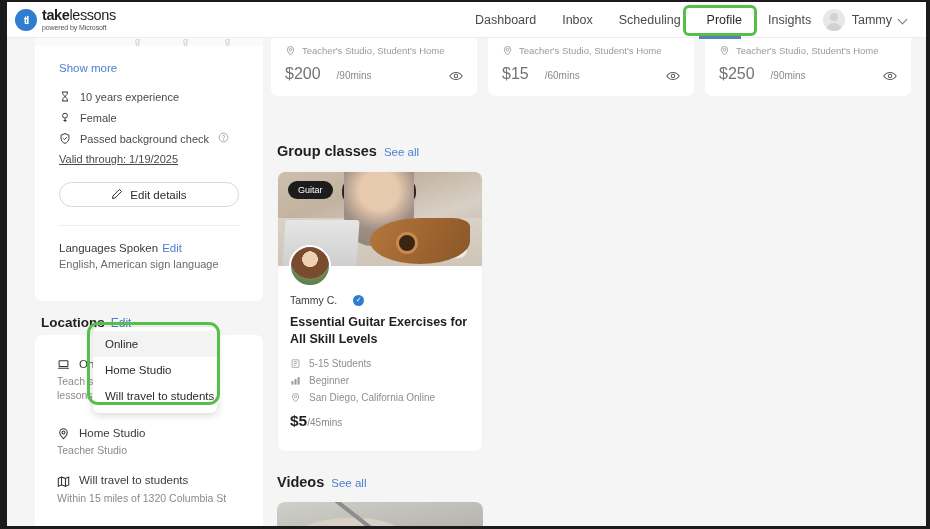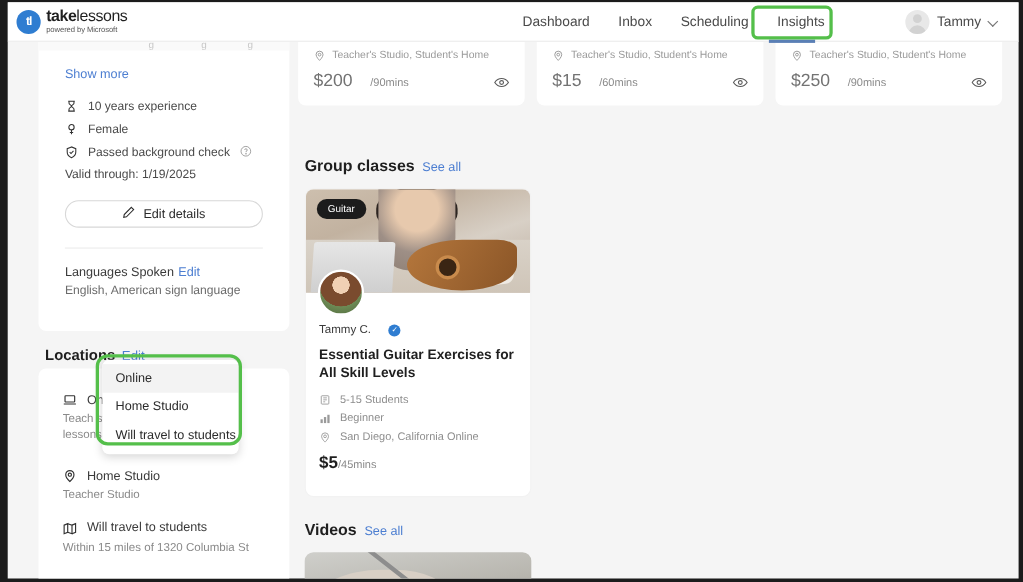--- a/index.html
+++ b/index.html
@@ -115,21 +115,21 @@
     font-size: 11.5px; color: #4c7ed1; padding: 16px 0 0 24px; cursor: pointer;
   }
   .attr-list { margin-top: 16px; padding-left: 24px; }
   .attr {
     display: flex; align-items: center; gap: 9px;
     font-size: 11px; color: #4a4a4a; margin-bottom: 8px;
   }
   .attr .ico { width: 12px; height: 13px; flex: 0 0 12px; color: #333; }
   .attr .ico svg { display: block; }
   .valid-through {
-    font-size: 11px; color: #4a4a4a; padding-left: 24px; margin-top: 3px;
+    font-size: 11px; color: #4a4a4a; padding-left: 24px; margin-top: 3px; text-decoration: underline;
   }
   .edit-details-btn {
     margin: 17px 24px 0 24px; height: 25px;
     border: 1px solid #d8d8d8; border-radius: 13px;
     display: flex; align-items: center; justify-content: center; gap: 7px;
     font-size: 11.5px; color: #2b2b2b; cursor: pointer; background: #fff;
   }
   .hr-sep { margin: 18px 24px 0 24px; height: 1px; background: #ececec; }
   .lang-block { padding: 16px 24px 0 24px; }
   .lang-title { font-size: 11.5px; color: #3a3a3a; }
@@ -318,20 +318,21 @@
           <b>take</b><span class="light">lessons</span>
         </div>
         <div class="logo-sub">powered by Microsoft</div>
       </div>
     </div>
 
     <div class="nav">
       <div class="nav-item">Dashboard</div>
       <div class="nav-item">Inbox</div>
       <div class="nav-item">Scheduling</div>
+      <div class="nav-item active">Profile</div>
       <div class="nav-item">Insights</div>
     </div>
 
     <div class="user-area">
       <div class="avatar-head"></div>
       <div class="user-name">Tammy</div>
       <div class="chev"></div>
     </div>
   </div>
   <div class="nav-underline"></div>

